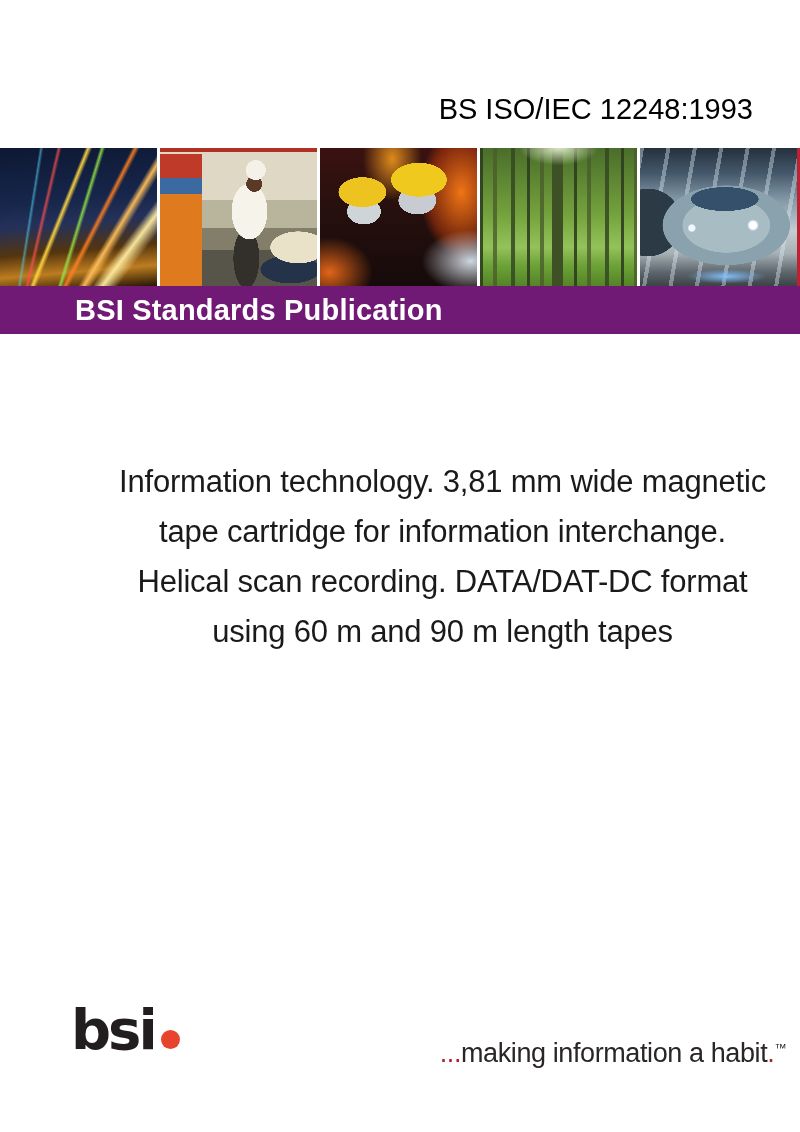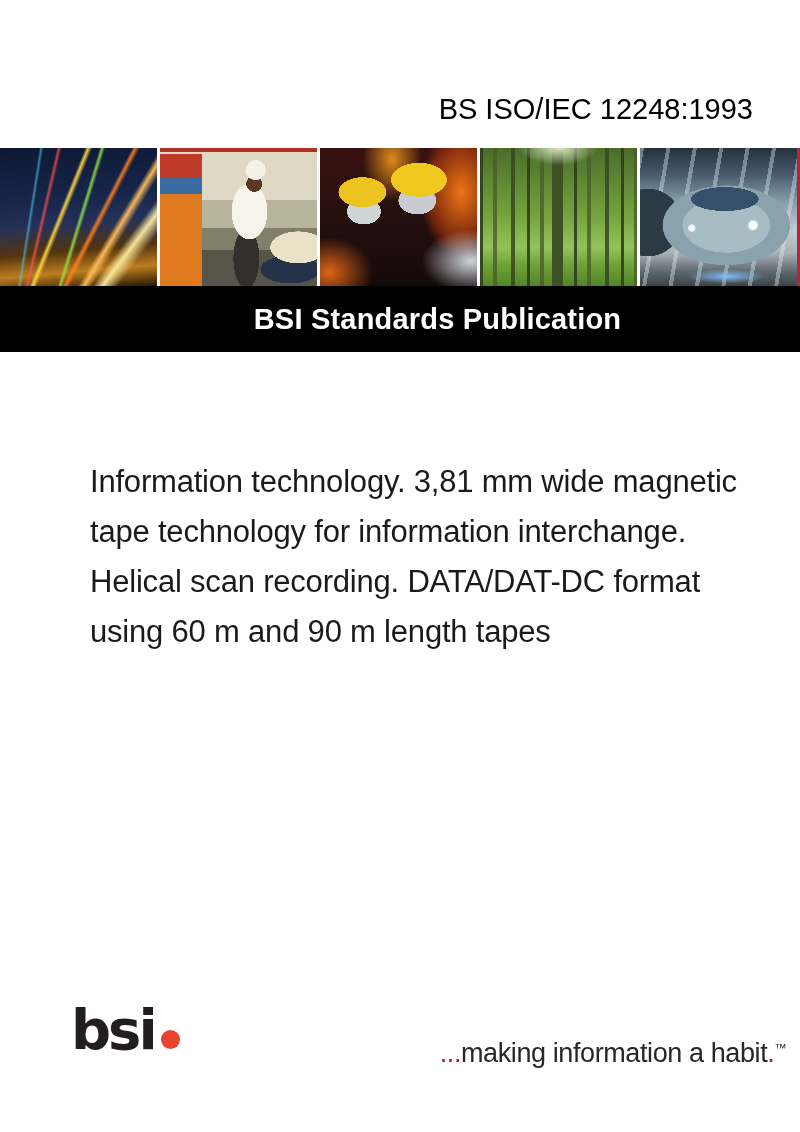--- a/index.html
+++ b/index.html
@@ -78,32 +78,33 @@
       radial-gradient(circle 5px at 33% 58%, #f2f7ff 0 60%, transparent 85%),
       radial-gradient(ellipse 55px 10px at 55% 93%, rgba(132,192,255,.95), transparent 72%),
       radial-gradient(ellipse 34px 12px at 54% 37%, #35506b 0 99%, transparent 100%),
       radial-gradient(ellipse 64px 40px at 55% 56%, #a8bcc4 0 68%, #8aa2ad 69% 99%, transparent 100%),
       radial-gradient(ellipse 34px 34px at 5% 54%, #2c3a45 0 99%, transparent 100%),
       repeating-linear-gradient(100deg, rgba(222,236,246,.4) 0 4px, transparent 4px 26px),
       linear-gradient(180deg, #24313d 0%, #44576a 18%, #7e94a2 36%, #c3ced2 60%, #a7b1b6 76%, #5d666c 90%, #3c4347 100%);
   }
 
   .red-band {
-    height:66px; background:#000000;
-    display:flex; align-items:center; padding-left:75px;justify-content:center;
+    height:48px; background:#701a75;
+    display:flex; align-items:center; padding-left:75px;
   }
   .red-band span {
     color:#ffffff; font-size:29px; font-weight:600; letter-spacing:0.2px;
   }
 
   
   .title-block { position:absolute; top:457px; left:90px; right:5px; }
   .title-line {
     font-size:31px; line-height:50px; color:#1a1a1a; letter-spacing:-0.2px;
     white-space:nowrap;
+    text-align:center;
   }
 
   
   .logo { position:absolute; left:71px; top:988px; line-height:84px; white-space:nowrap; }
   .logo-text {
     font-family:"DejaVu Sans", sans-serif; font-weight:bold;
     font-size:56px; color:#221e1f; letter-spacing:-3px;
   }
   .logo-dot {
     display:inline-block; width:19px; height:19px; border-radius:50%;
@@ -133,21 +134,21 @@
       <div class="photo p5"></div>
       <div class="red-edge"></div>
     </div>
     <div class="red-band">
       <span>BSI Standards Publication</span>
     </div>
   </div>
 
   <div class="title-block">
     <div class="title-line">Information technology. 3,81 mm wide magnetic</div>
-    <div class="title-line">tape technology for information interchange.</div>
+    <div class="title-line">tape cartridge for information interchange.</div>
     <div class="title-line">Helical scan recording. DATA/DAT-DC format</div>
     <div class="title-line">using 60 m and 90 m length tapes</div>
   </div>
 
   <div class="logo">
     <span class="logo-text">bsi</span><span class="logo-dot"></span>
   </div>
 
   <div class="tagline">
     <span class="tag-red">...</span><span class="tag-dark">making information a habit</span><span class="tag-red">.</span><span class="tag-tm">™</span>

